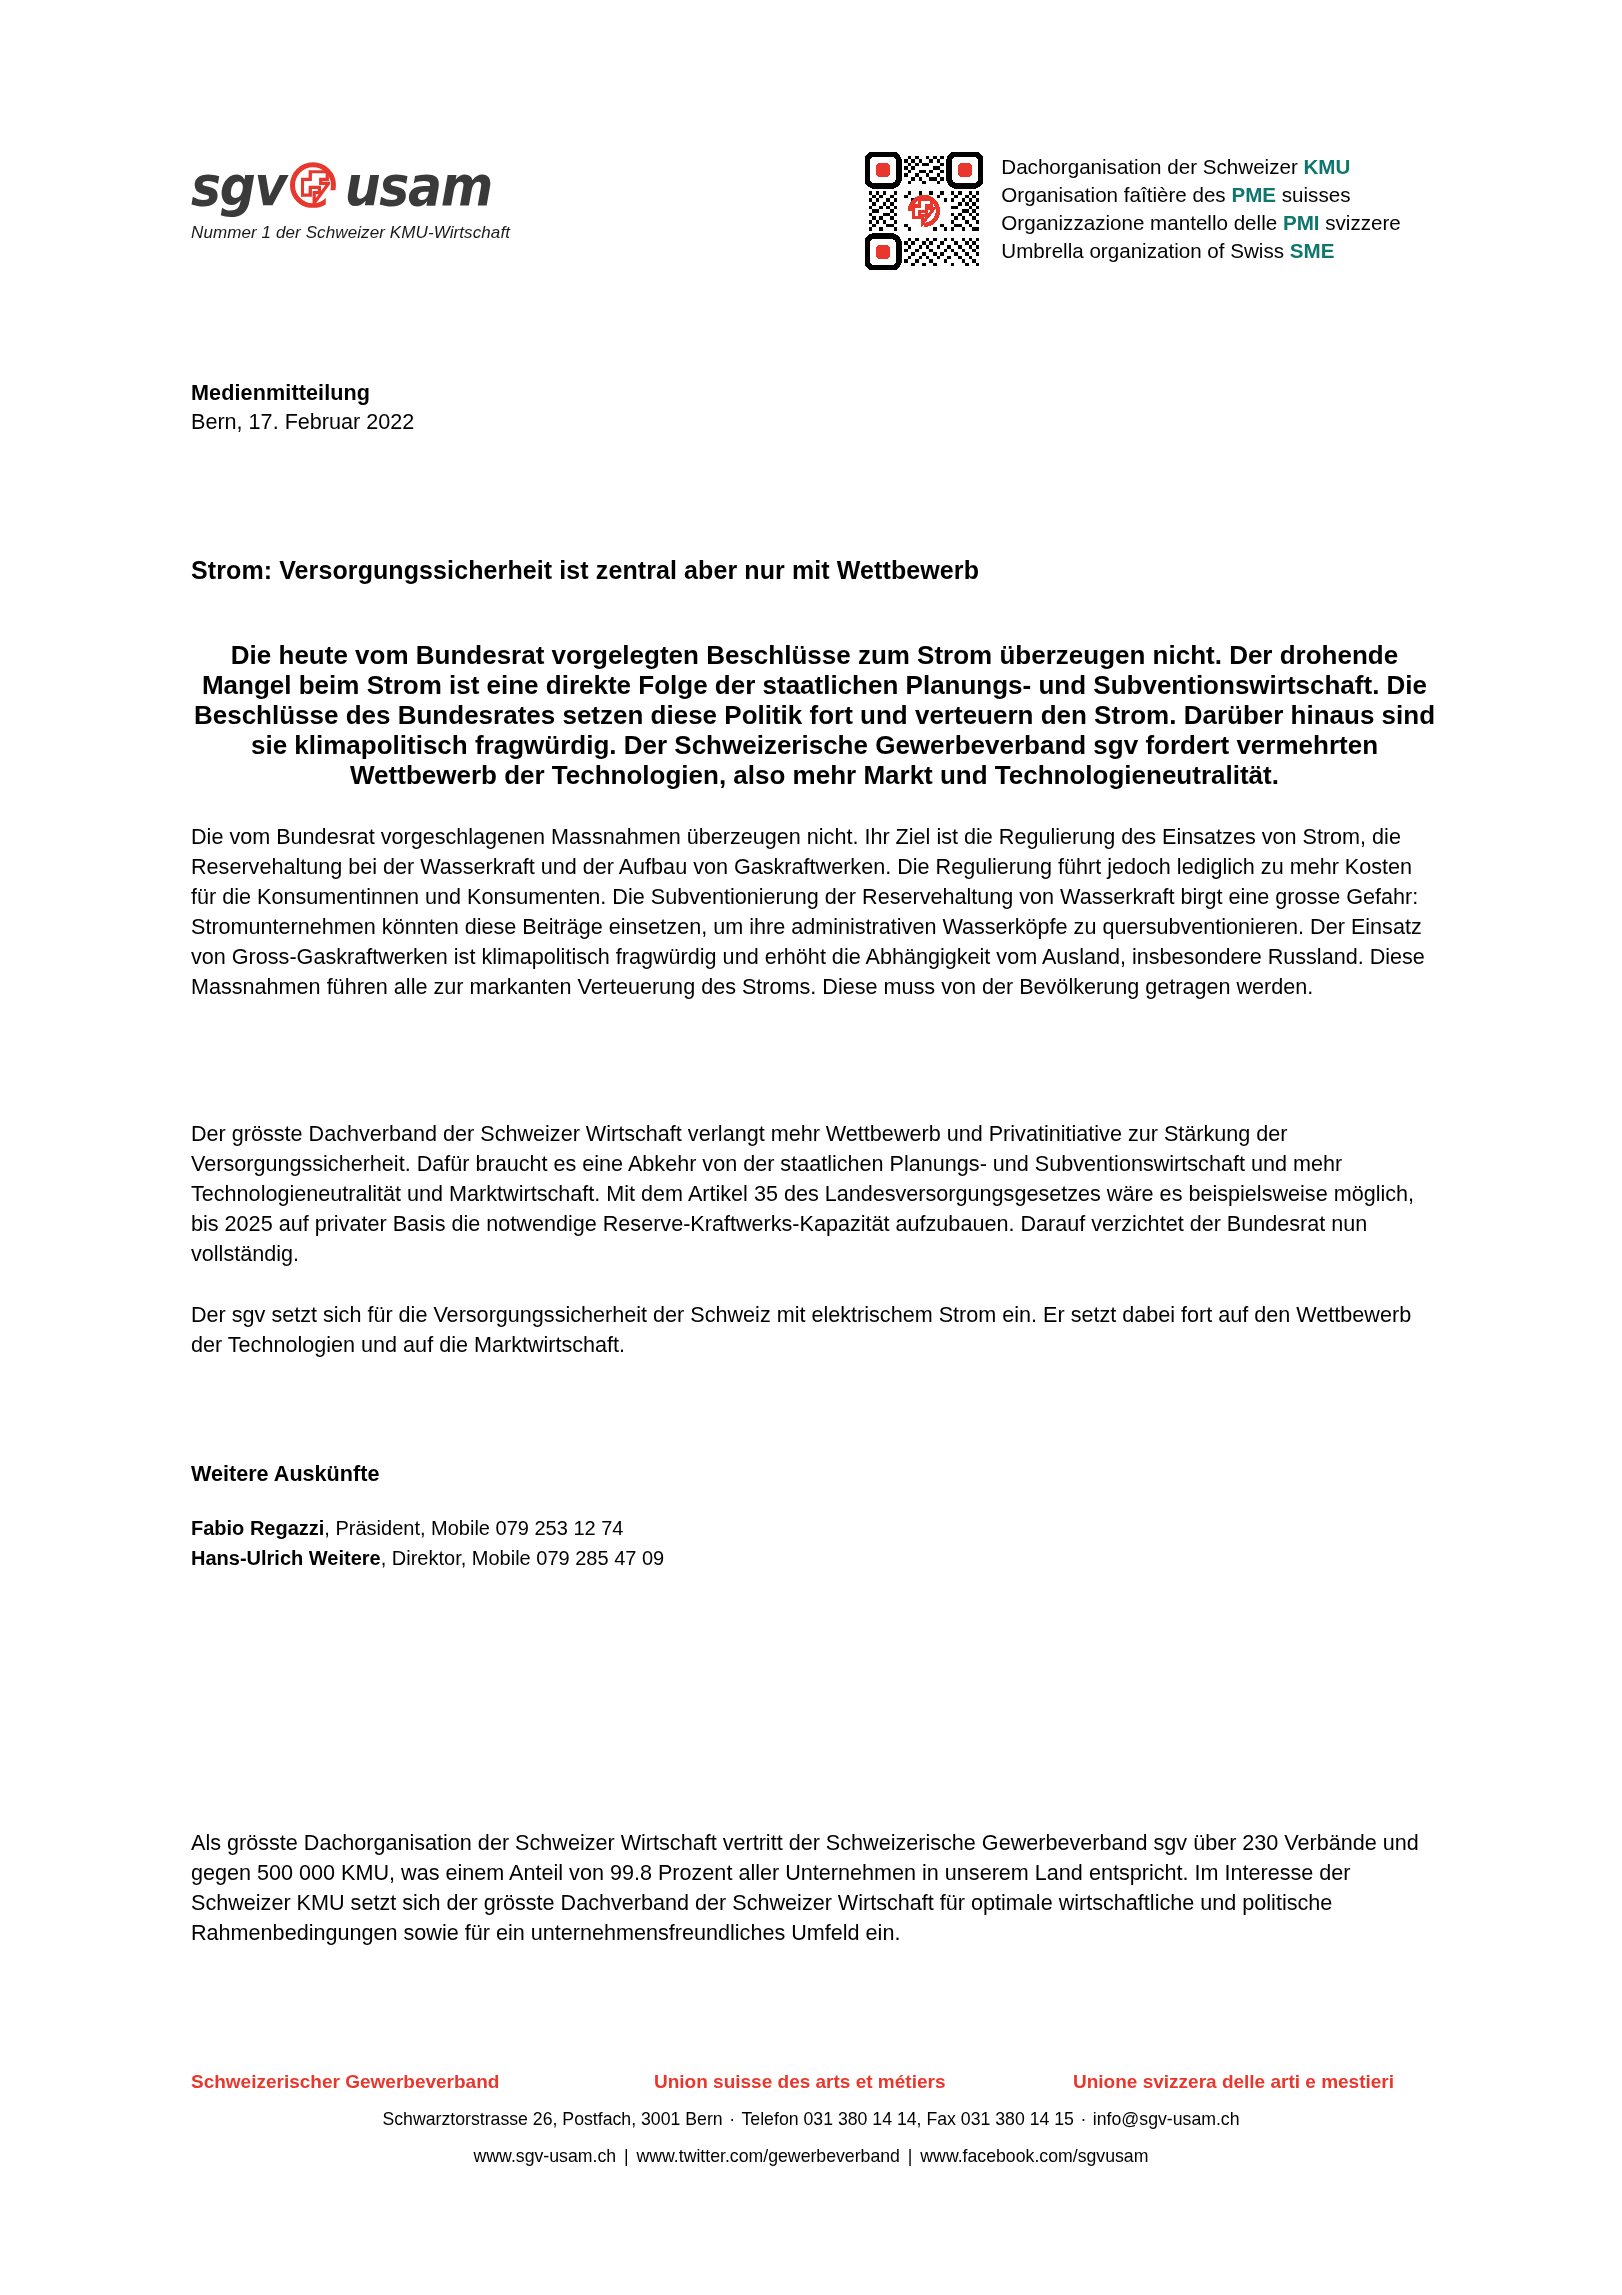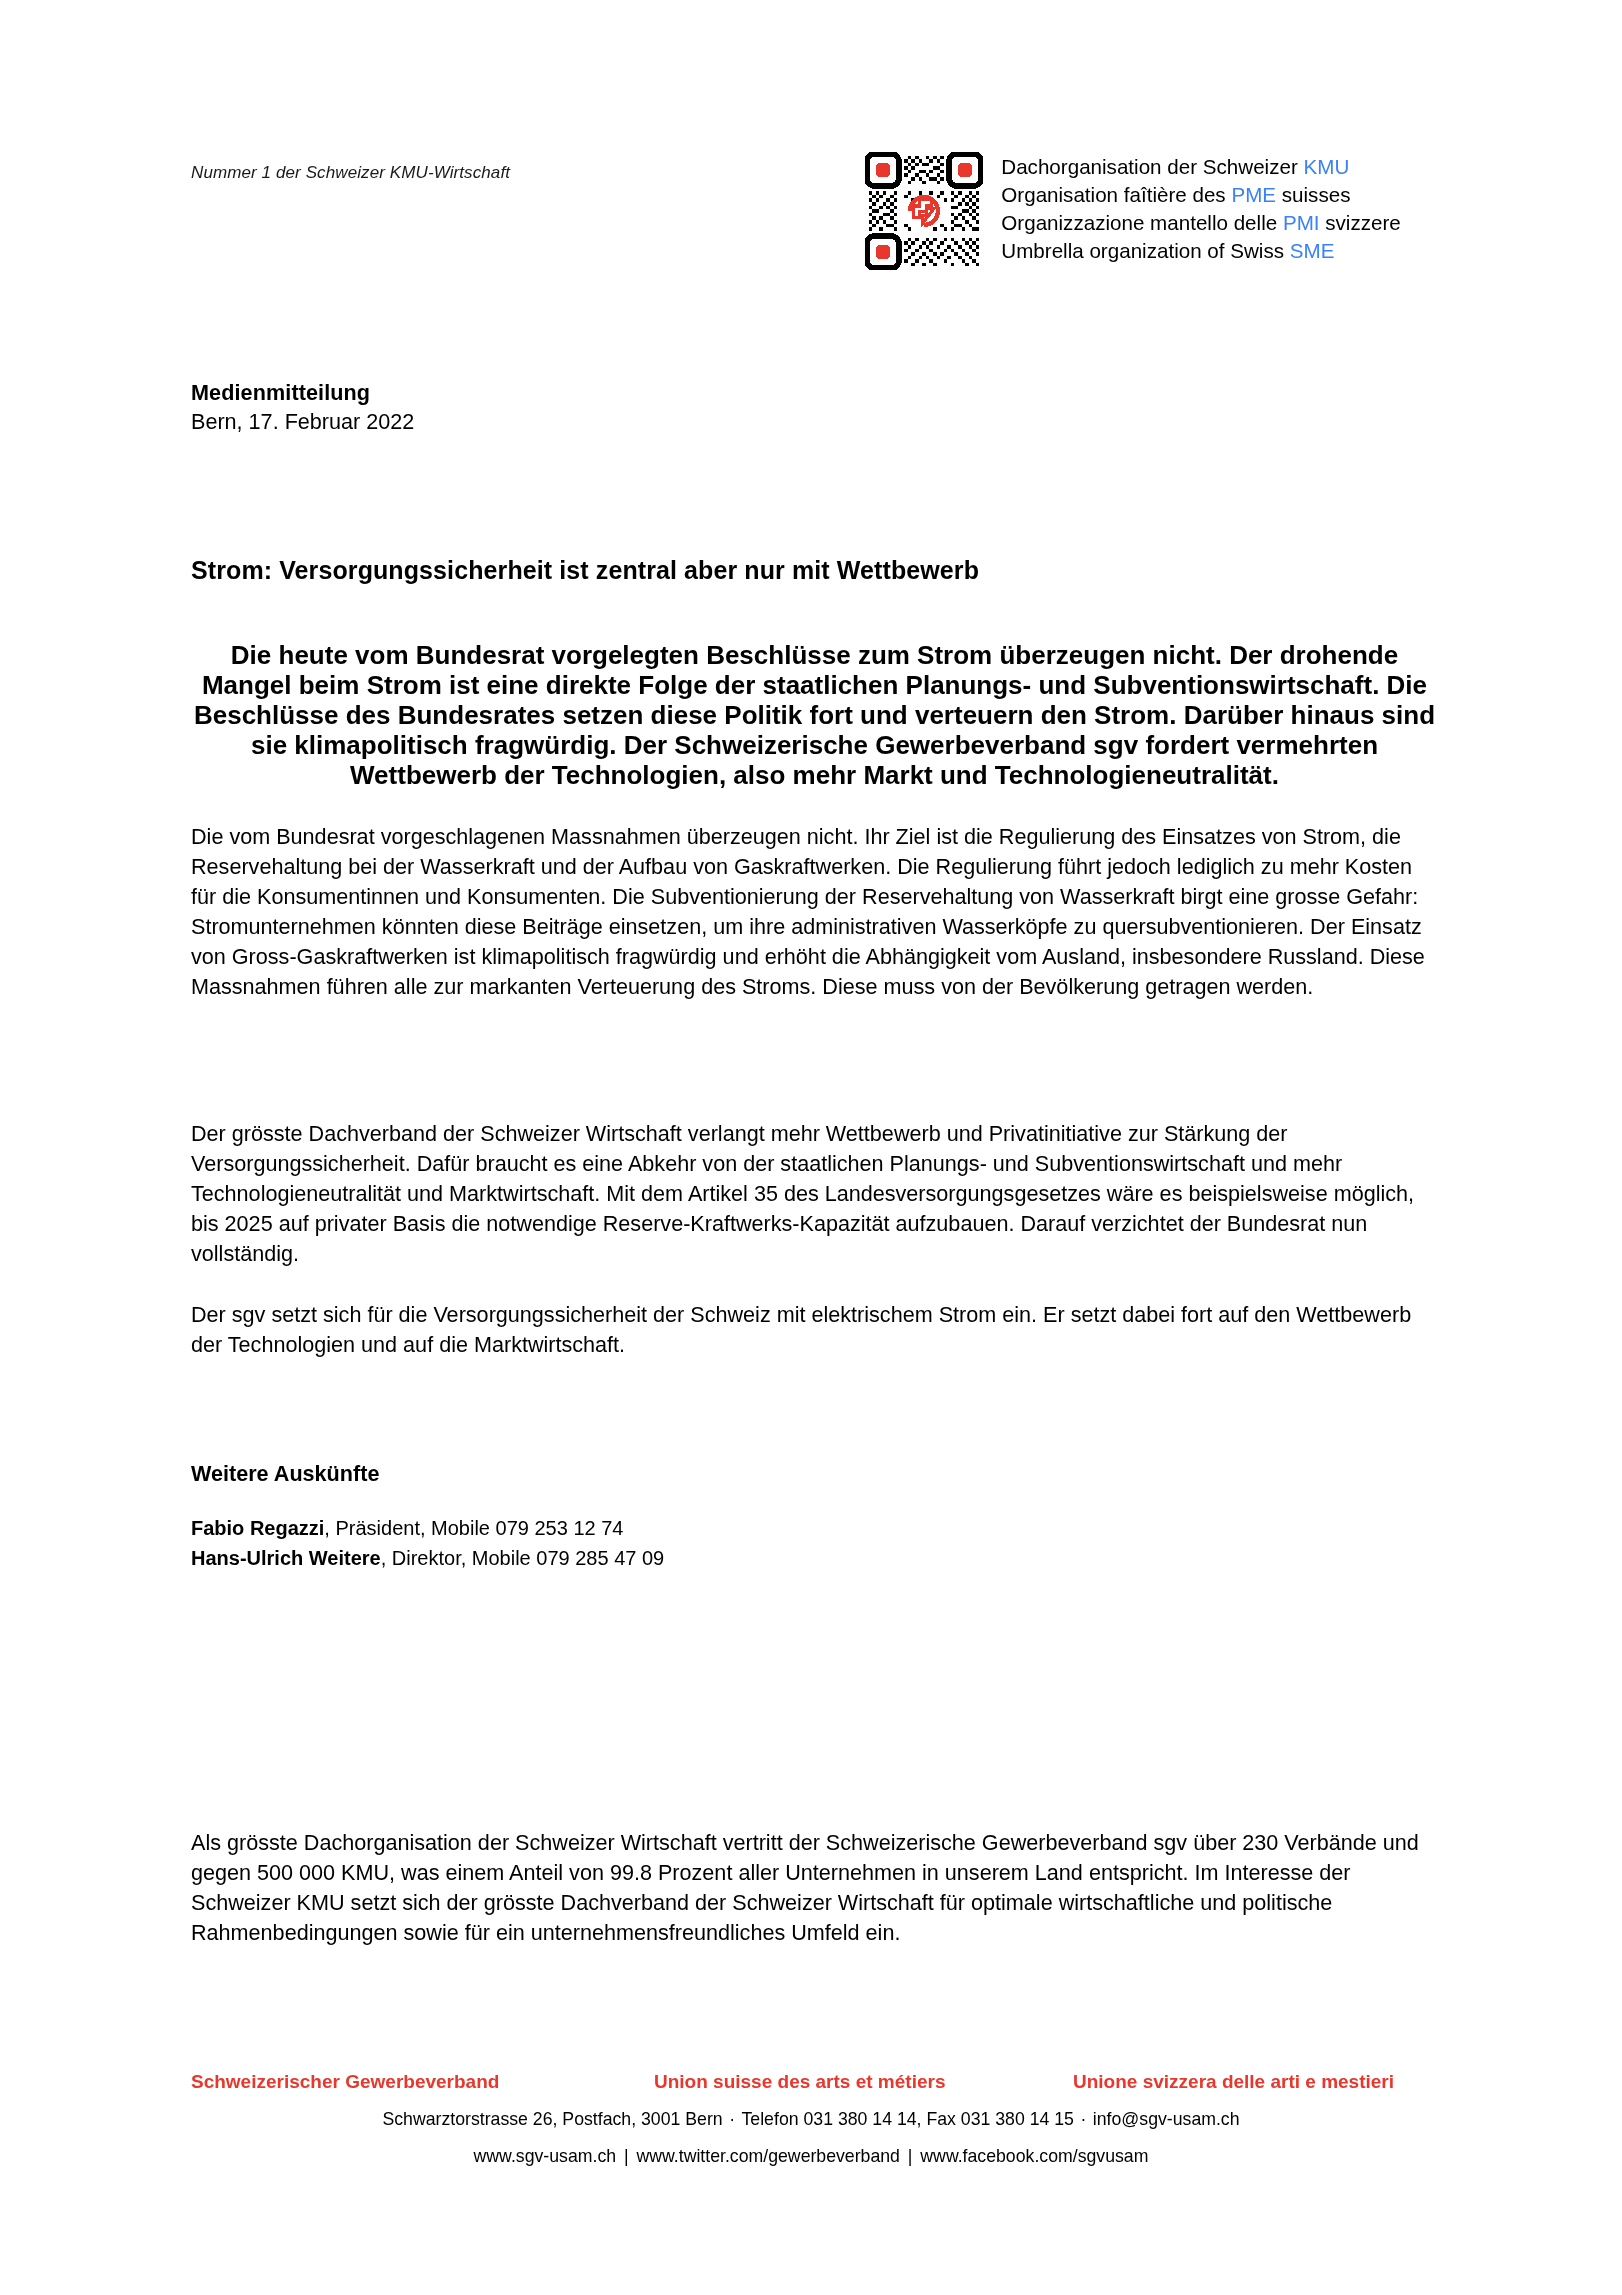--- a/index.html
+++ b/index.html
@@ -104,21 +104,21 @@
   }
   .qr-langs {
     margin-left: 18.3px;
     padding-top: 1.3px;
     font-family: "Liberation Sans", sans-serif;
     font-size: 20.6px;
     line-height: 28px;
     color: #000;
     white-space: nowrap;
   }
-  .qr-langs .hl { color: #3b82f6; }
+  .qr-langs .hl { color: #0f766e; font-weight: bold; }
 
   
   .content {
     position: absolute;
     left: 191px;
     top: 0;
     width: 1249px;
   }
 
   .meta {
@@ -234,20 +234,30 @@
   .footer-addr .pipe { padding: 0 7.9px; }
 </style>
 </head>
 <body>
 
 <div class="page">
 
   <div class="masthead">
 
     <div class="logo-block">
+      <div class="logo-wordmark">
+        <span class="logo-sgv">sgv</span>
+        <span class="logo-mark">
+          <span class="ring"></span>
+          <svg class="bolt" viewBox="0 0 44 52">
+            <path d="M22 2 L40 2 L40 14 L30 14 L30 20 L42 20 L20 50 L20 34 L28 34 L28 26 L14 26 L14 38 L2 38 L2 14 L14 14 L14 2 Z" fill="none" stroke="#E8372C" stroke-width="5" stroke-linejoin="miter"></path>
+          </svg>
+        </span>
+        <span class="logo-usam">usam</span>
+      </div>
       <div class="logo-tagline">Nummer 1 der Schweizer KMU-Wirtschaft</div>
     </div>
 
     <div class="qr-block">
       <svg class="qr-code" viewBox="0 0 33 33" shape-rendering="crispEdges">
         <rect width="33" height="33" fill="#ffffff"></rect>
         <g fill="#000000">
 
           <path d="M0.6 0.6 h7.8 a1.6 1.6 0 0 1 1.6 1.6 v4.6 a1.6 1.6 0 0 1 -1.6 1.6 h-7.8 a1.6 1.6 0 0 1 -1.6 -1.6 v-4.6 a1.6 1.6 0 0 1 1.6 -1.6 z" fill="none"></path>
           <rect x="0.5" y="0.5" width="9" height="9" rx="2.2" fill="none" stroke="#000" stroke-width="1.6"></rect>

